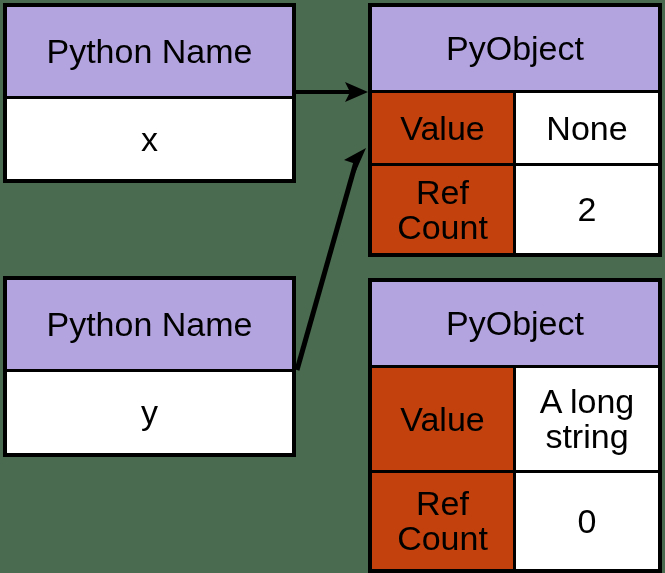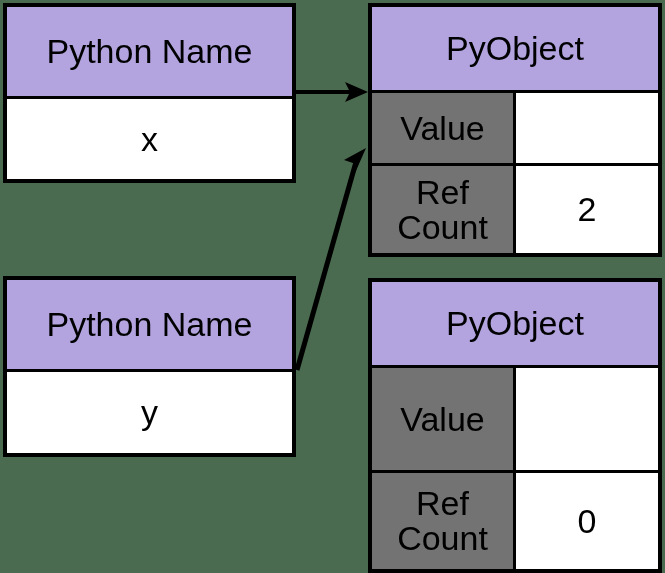--- a/index.html
+++ b/index.html
@@ -73,21 +73,21 @@
     display: flex;
     flex-direction: row;
     flex: 1 1 auto;
     min-height: 0;
   }
   .objrow.top { border-bottom: 3px solid #000000; }
   .label-cell {
     box-sizing: border-box;
     width: 144px;
     flex: 0 0 144px;
-    background: #737373;
+    background: #c2410c;
     border-right: 3px solid #000000;
     color: #000000;
     display: flex;
     align-items: center;
     justify-content: center;
     text-align: center;
     font-size: 34px;
     line-height: 1.02;
     padding: 0 2px;
   }
@@ -131,33 +131,35 @@
   <div class="box namebox" id="name-y">
     <div class="hdr">Python Name</div>
     <div class="body-cell">y</div>
   </div>
 
   <div class="box objbox" id="obj-none">
     <div class="hdr">PyObject</div>
     <div class="objrows">
       <div class="objrow top">
         <div class="label-cell">Value</div>
+        <div class="value-cell">None</div>
       </div>
       <div class="objrow">
         <div class="label-cell">Ref Count</div>
         <div class="value-cell">2</div>
       </div>
     </div>
   </div>
 
   <div class="box objbox" id="obj-string">
     <div class="hdr">PyObject</div>
     <div class="objrows">
       <div class="objrow top">
         <div class="label-cell">Value</div>
+        <div class="value-cell">A long string</div>
       </div>
       <div class="objrow">
         <div class="label-cell">Ref Count</div>
         <div class="value-cell">0</div>
       </div>
     </div>
   </div>
 
   <svg id="arrows" viewBox="0 0 665 573">
 

